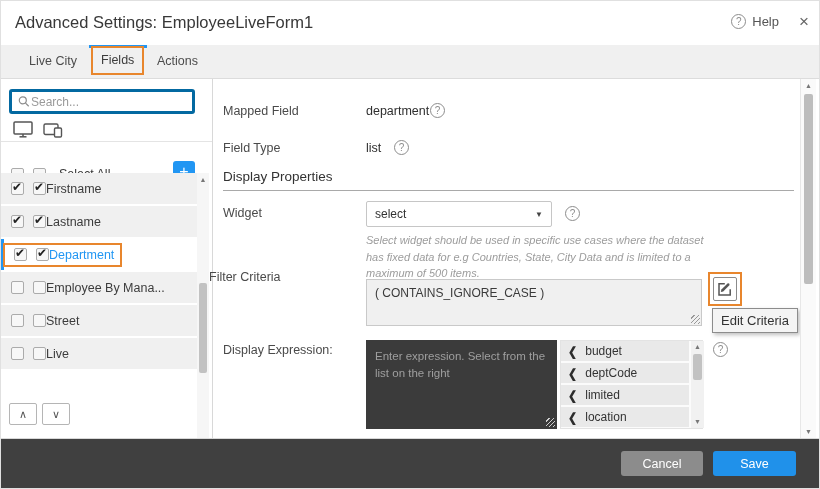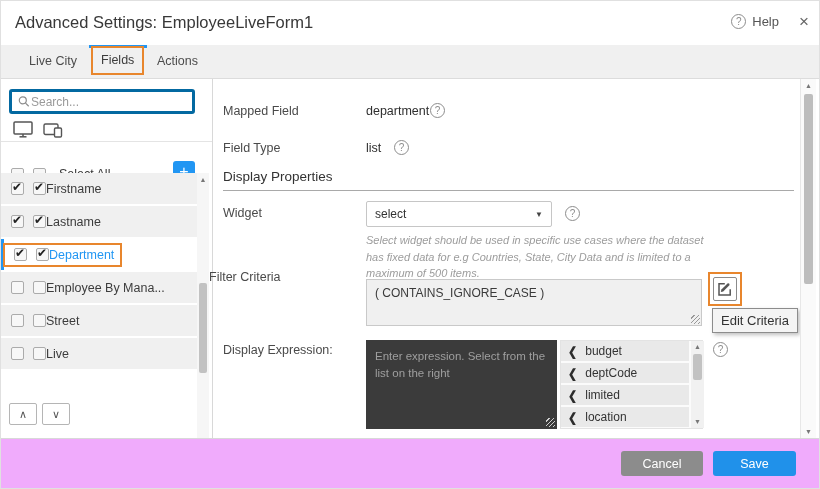--- a/index.html
+++ b/index.html
@@ -114,21 +114,21 @@
             border:1px solid #e3e3e3; }
   .pick-item { position:relative; height:20px; margin:0 13px 2px 0; background:#e9e9e9;
                display:flex; align-items:center; padding-left:7px; gap:8px; cursor:pointer; }
   .pick-chevron { font-size:11px; color:#2c2c2c; font-weight:bold; transform:scaleY(1.15); }
   .pick-label { font-size:12px; color:#333; }
   .pick-scroll { left:130px; top:0; width:13px; height:87px; background:#f1f1f1; }
   .pick-scroll .vs-arrow { height:12px; line-height:12px; }
   .pick-scroll .vs-thumb { top:13px; height:26px; }
 
   
-  .footer { position:absolute; left:0; top:437px; width:820px; height:52px; background:#f0abfc;
+  .footer { position:absolute; left:0; top:437px; width:820px; height:52px; background:#404040;
             border-top:1px solid #d8d8d8; }
   .btn { position:absolute; top:12px; height:25px; border:none; border-radius:3px; color:#fff;
          font-size:12.5px; font-family:"Liberation Sans", sans-serif; cursor:pointer; }
   .btn-cancel { left:620px; width:82px; background:#8c8c8c; }
   .btn-save   { left:712px; width:83px; background:#2091ea; }
 
   .icon-svg { display:block; }
 </style>
 </head>
 <body>

